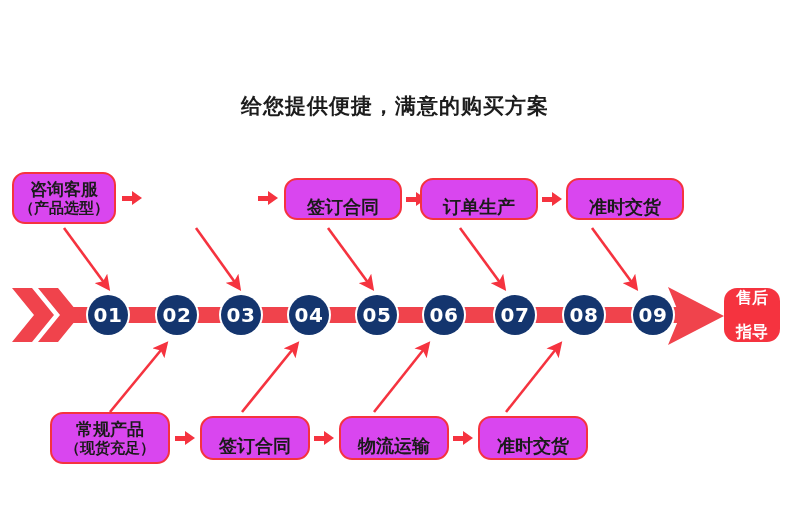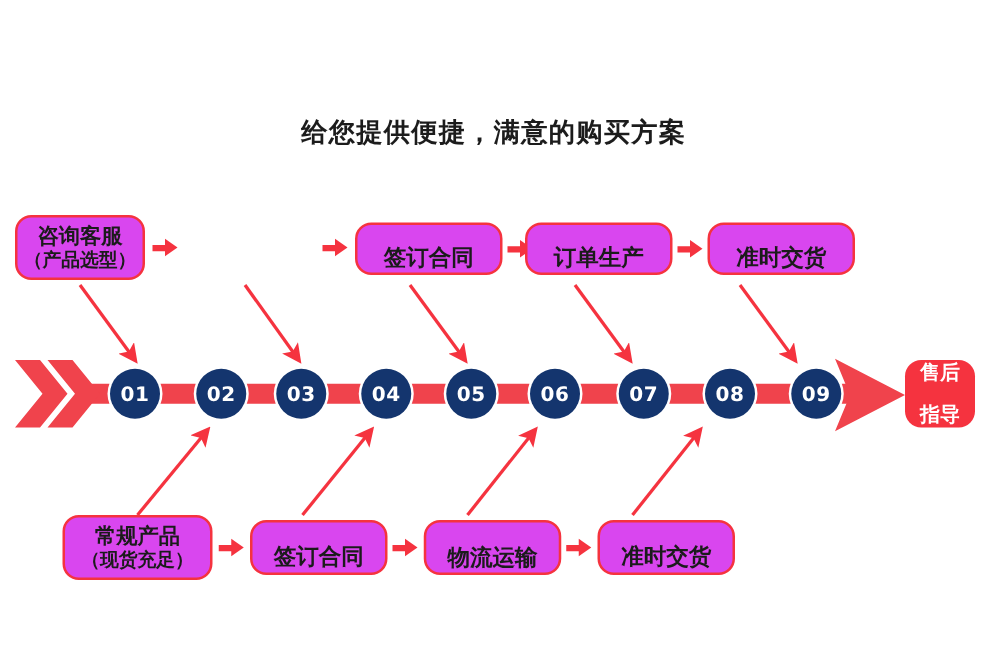--- a/index.html
+++ b/index.html
@@ -119,21 +119,21 @@
     height: 70px;
   }
 
   .step-circle {
     position: absolute;
     width: 40px;
     height: 40px;
     border-radius: 50%;
     background: #14356e;
     color: #ffffff;
-    font-size: 16px;
+    font-size: 20px;
     font-weight: 700;
     display: flex;
     align-items: center;
     justify-content: center;
     letter-spacing: 0.5px;
     box-shadow: 0 0 0 2px #ffffff;
   }
 
   
   .end-badge {

